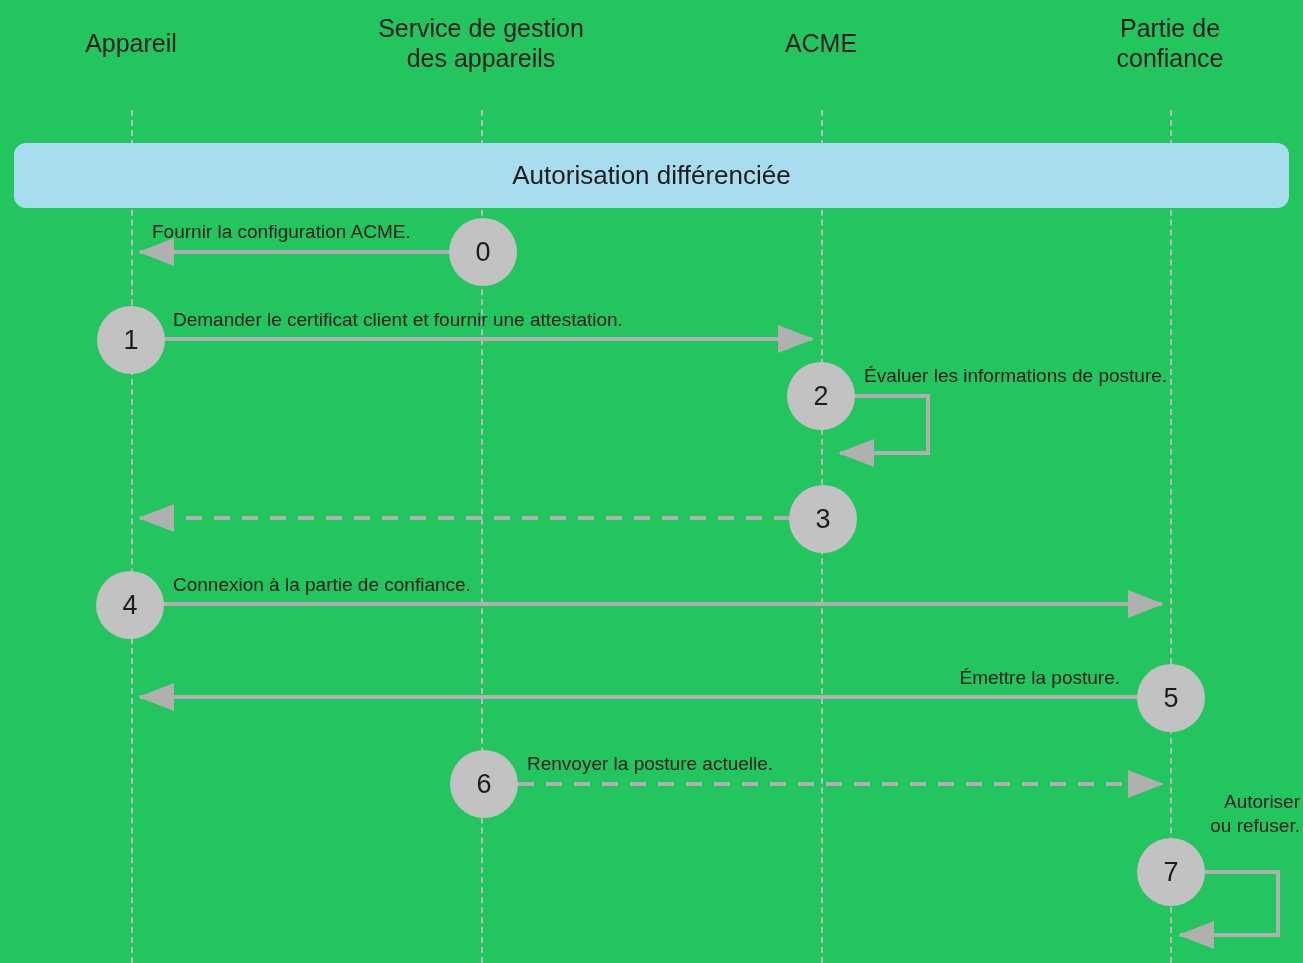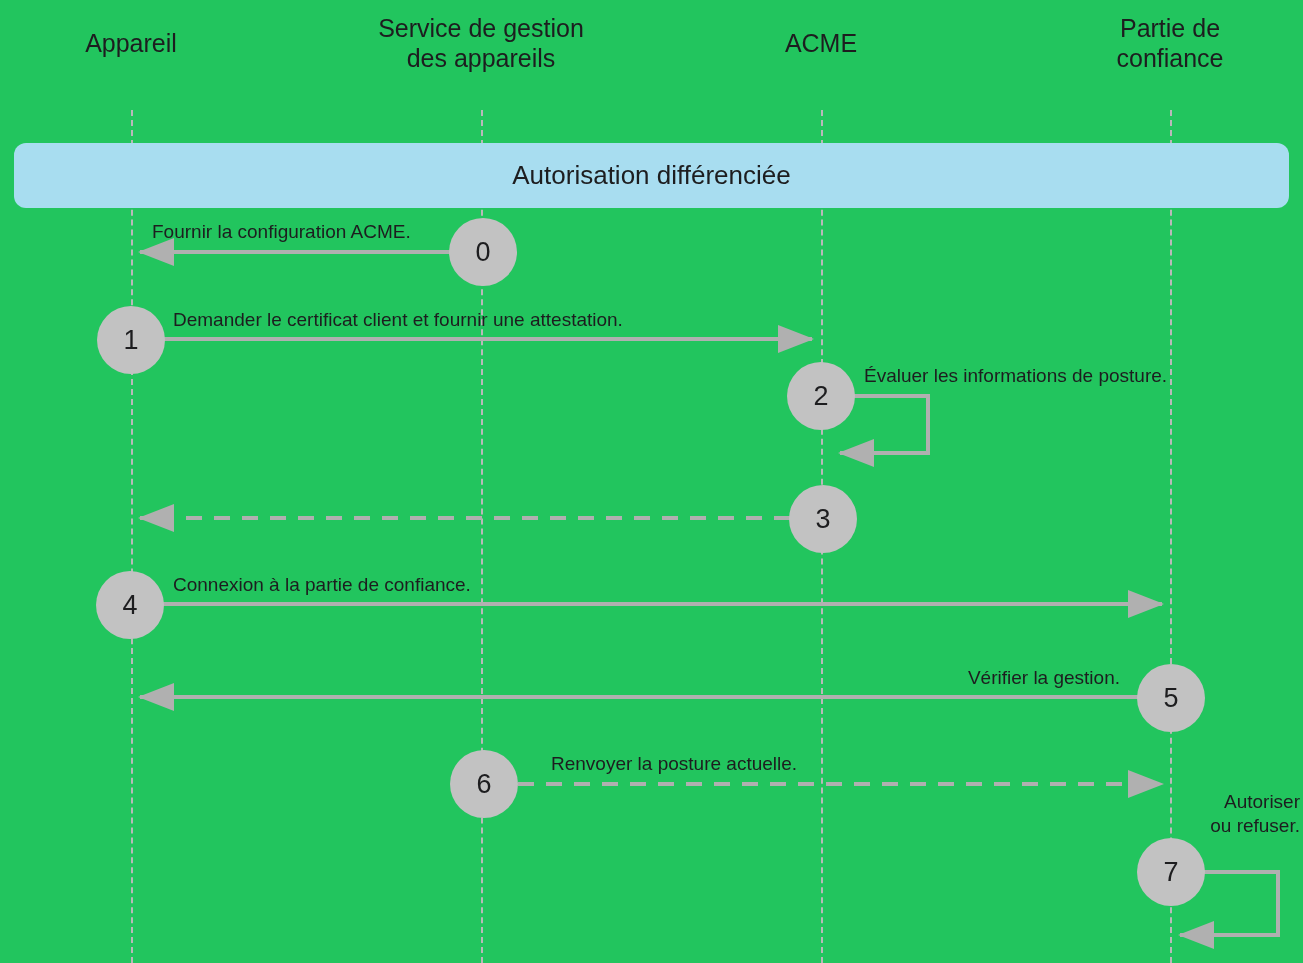--- a/index.html
+++ b/index.html
@@ -131,22 +131,22 @@
 
   <div class="step-circle" style="left:787px; top:362px;">2</div>
   <div class="msg-label" style="left:864px; top:364px; width:400px;">Évaluer les informations de posture.</div>
 
   <div class="step-circle" style="left:789px; top:485px;">3</div>
 
   <div class="step-circle" style="left:96px; top:571px;">4</div>
   <div class="msg-label" style="left:173px; top:573px; width:520px;">Connexion à la partie de confiance.</div>
 
   <div class="step-circle" style="left:1137px; top:664px;">5</div>
-  <div class="msg-label right" style="left:720px; top:666px; width:400px;">Vérifier la gestion.</div>
+  <div class="msg-label right" style="left:720px; top:666px; width:400px;">Émettre la posture.</div>
 
   <div class="step-circle" style="left:450px; top:750px;">6</div>
-  <div class="msg-label" style="left:551px; top:752px; width:400px;">Renvoyer la posture actuelle.</div>
+  <div class="msg-label" style="left:527px; top:752px; width:400px;">Renvoyer la posture actuelle.</div>
 
   <div class="step-circle" style="left:1137px; top:838px;">7</div>
   <div class="msg-label center" style="left:1188px; top:790px; width:112px;">Autoriser
 ou refuser.</div>
 
 </div>
 
 </body></html>

